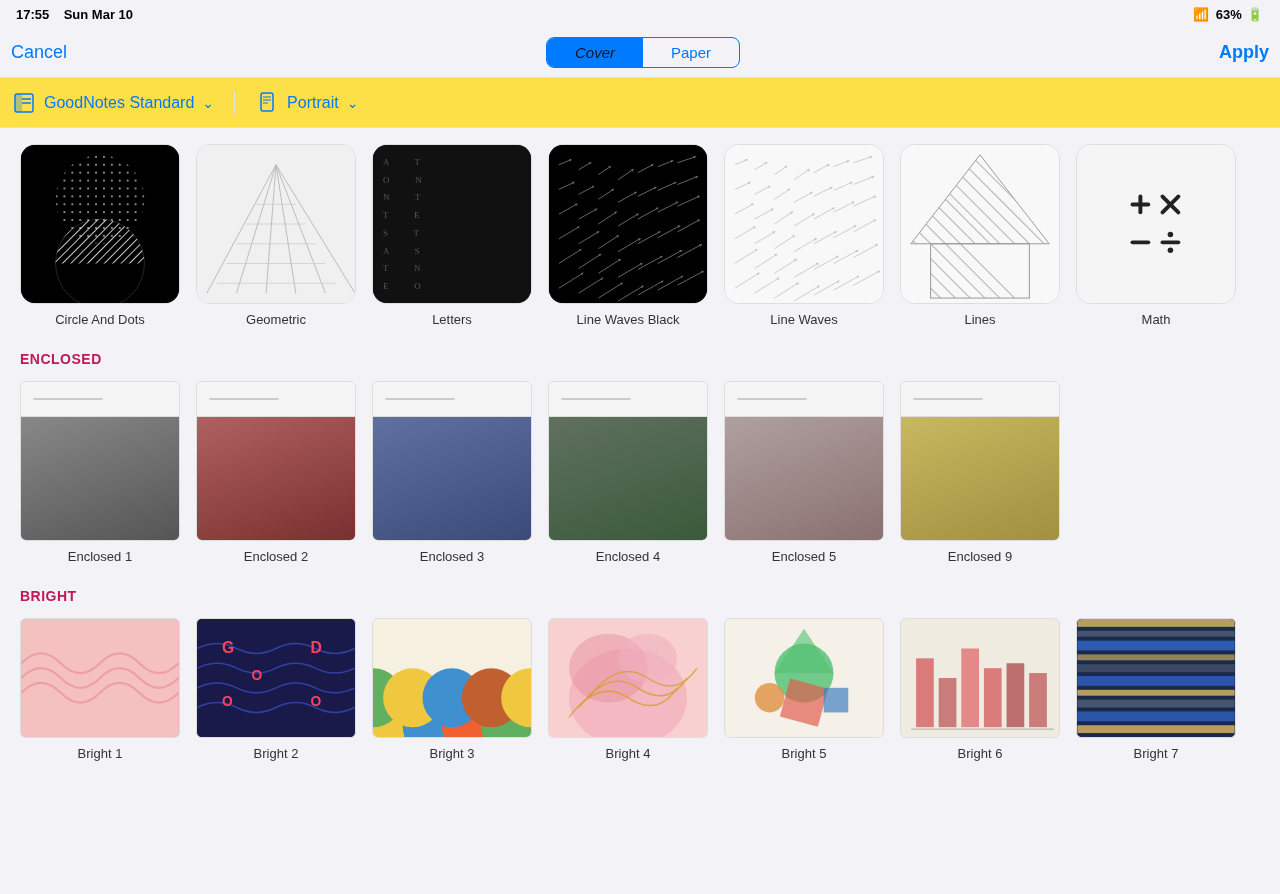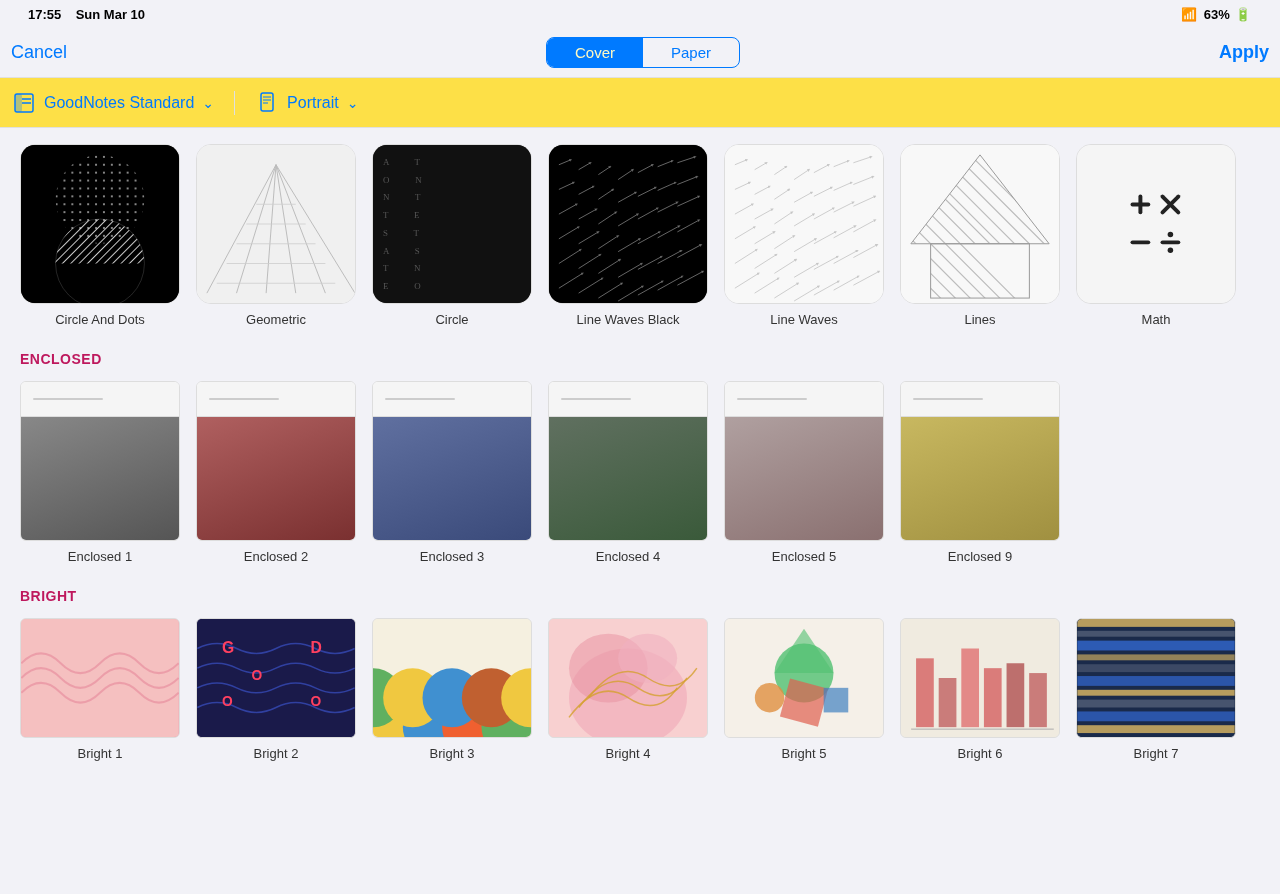--- a/index.html
+++ b/index.html
@@ -10,21 +10,21 @@
       min-height: 894px;
       overflow-x: hidden;
     }
 
     
     .status-bar {
       background: #f2f2f7;
       display: flex;
       justify-content: space-between;
       align-items: center;
-      padding: 4px 28px;
+      padding: 4px 16px;
       height: 28px;
     }
     .status-left { font-size: 13px; font-weight: 600; color: #000; }
     .status-right { display: flex; align-items: center; gap: 6px; font-size: 13px; font-weight: 600; color: #000; }
     .wifi-icon { font-size: 13px; }
     .battery-icon { font-size: 13px; }
 
     
     .nav-bar {
       background: #f2f2f7;
@@ -51,21 +51,22 @@
     .nav-tab {
       padding: 6px 28px;
       font-size: 15px;
       cursor: pointer;
       background: none;
       border: none;
       color: #007aff;
     }
     .nav-tab.active {
       background: #007aff;
-      color: #fef9c3;
+      color: #0f172a;
+      font-style: italic;
     }
     .nav-apply {
       color: #007aff;
       font-size: 18px;
       font-weight: 600;
       background: none;
       border: none;
       cursor: pointer;
     }
 
@@ -373,21 +374,21 @@
             <text x="10" y="38" fill="#555" font-size="9" font-family="serif" letter-spacing="12">O N</text>
             <text x="10" y="56" fill="#555" font-size="9" font-family="serif" letter-spacing="12">N T</text>
             <text x="10" y="74" fill="#555" font-size="9" font-family="serif" letter-spacing="12">T E</text>
             <text x="10" y="92" fill="#555" font-size="9" font-family="serif" letter-spacing="12">S T</text>
             <text x="10" y="110" fill="#555" font-size="9" font-family="serif" letter-spacing="12">A S</text>
             <text x="10" y="128" fill="#555" font-size="9" font-family="serif" letter-spacing="12">T N</text>
             <text x="10" y="146" fill="#555" font-size="9" font-family="serif" letter-spacing="12">E O</text>
           </svg>
         </div>
       </div>
-      <span class="cover-label">Circle</span>
+      <span class="cover-label">Letters</span>
     </div>
 
     <div class="cover-item">
       <div class="cover-thumb">
         <div class="cover-line-waves-black">
           <svg viewBox="0 0 160 160" xmlns="http://www.w3.org/2000/svg">
             <rect width="160" height="160" fill="#000"></rect>
 
             <defs>
               <marker id="arrowB" markerWidth="4" markerHeight="4" refX="2" refY="2" orient="auto">

